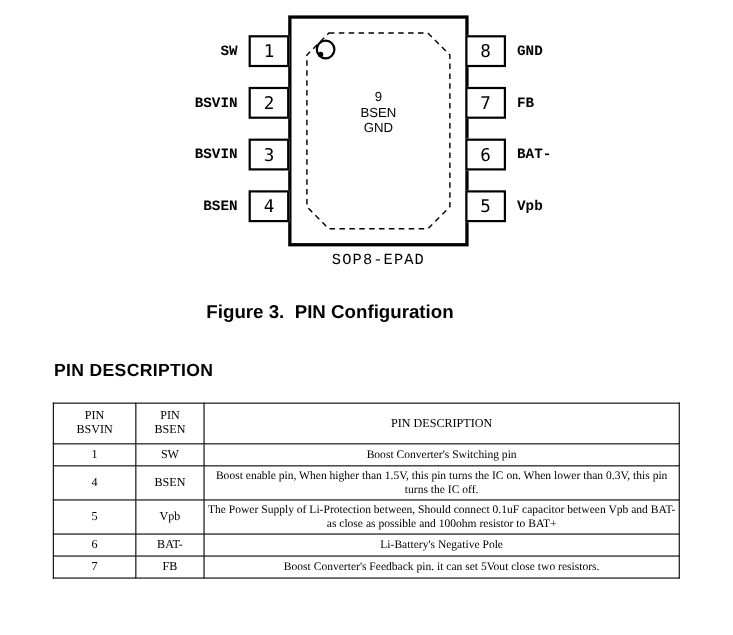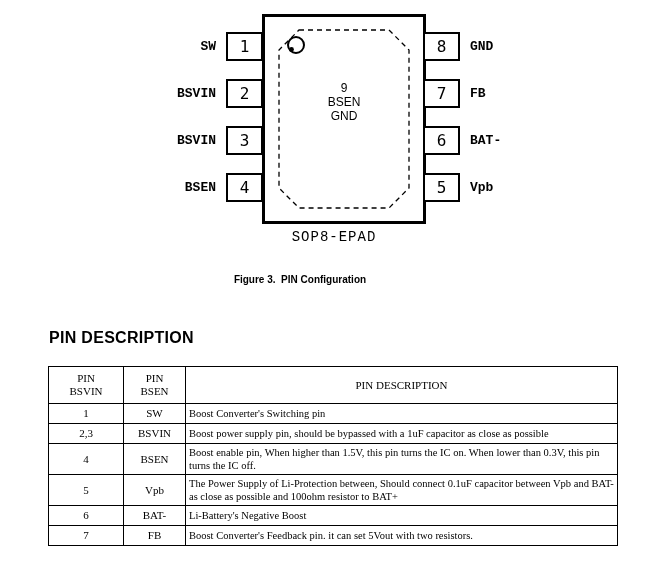--- a/index.html
+++ b/index.html
@@ -26,46 +26,46 @@
   }
   .pin-label-left {
     position:absolute; left:130px; width:86px; text-align:right;
     font-family:"Liberation Mono", monospace; font-weight:bold; font-size:13px; line-height:15px;
   }
   .pin-label-right {
     position:absolute; left:470px; width:90px; text-align:left;
     font-family:"Liberation Mono", monospace; font-weight:bold; font-size:13px; line-height:15px;
   }
   .package-label {
-    position:absolute; left:252px; top:229px; width:164px; text-align:center;
+    position:absolute; left:262px; top:229px; width:164px; text-align:center;
     font-family:"Liberation Mono", monospace; font-size:14px; letter-spacing:1px;
   }
   .figure-caption {
     position:absolute; left:0; top:274px; width:600px; text-align:center;
-    font-size:10px; font-weight:bold; white-space:pre;
+    font-size:17px; font-weight:bold; white-space:pre;
   }
 
   
   .section-title {
     position:absolute; left:49px; top:329px;
     font-size:16px; font-weight:bold; letter-spacing:0.3px;
   }
   table.pin-table {
     position:absolute; left:48px; top:366px; width:570px;
     border-collapse:collapse; table-layout:fixed;
     font-size:10.5px; line-height:13px; font-family:Liberation Serif, serif;
   }
   .pin-table th, .pin-table td {
     border:1px solid #000; padding:2px 3px; vertical-align:middle;
   }
   .pin-table th { font-weight:normal; font-size:11px; height:32px; text-align:center; }
   .pin-table td { height:15px; }
   .col-num { width:68px; text-align:center; font-size:11px; }
   .col-name { width:55px; text-align:center; font-size:11px; }
-  .col-desc { text-align:left; padding-left:5px; }
+  .col-desc { text-align:center; padding-left:5px; }
 </style>
 </head>
 <body>
 
 <div class="page">
 
   <div>
 
     <div class="ic-body">
       <svg class="epad-outline" width="158" height="204" viewBox="0 0 158 204">
@@ -120,40 +120,35 @@
         <th class="col-desc" style="text-align:center;">PIN DESCRIPTION</th>
       </tr>
     </thead>
     <tbody>
       <tr>
         <td class="col-num">1</td>
         <td class="col-name">SW</td>
         <td class="col-desc">Boost Converter's Switching pin</td>
       </tr>
       <tr>
-        <td class="col-num">2,3</td>
-        <td class="col-name">BSVIN</td>
-        <td class="col-desc">Boost power supply pin, should be bypassed with a 1uF capacitor as close as possible</td>
-      </tr>
-      <tr>
         <td class="col-num">4</td>
         <td class="col-name">BSEN</td>
         <td class="col-desc">Boost enable pin, When higher than 1.5V, this pin turns the IC on. When lower than 0.3V, this pin turns the IC off.</td>
       </tr>
       <tr>
         <td class="col-num">5</td>
         <td class="col-name">Vpb</td>
         <td class="col-desc">The Power Supply of Li-Protection between, Should connect 0.1uF capacitor between Vpb and BAT- as close as possible and 100ohm resistor to BAT+</td>
       </tr>
       <tr>
         <td class="col-num">6</td>
         <td class="col-name">BAT-</td>
-        <td class="col-desc">Li-Battery's Negative Boost</td>
+        <td class="col-desc">Li-Battery's Negative Pole</td>
       </tr>
       <tr>
         <td class="col-num">7</td>
         <td class="col-name">FB</td>
-        <td class="col-desc">Boost Converter's Feedback pin. it can set 5Vout with two resistors.</td>
+        <td class="col-desc">Boost Converter's Feedback pin. it can set 5Vout close two resistors.</td>
       </tr>
     </tbody>
   </table>
 
 </div>
 
 </body></html>

